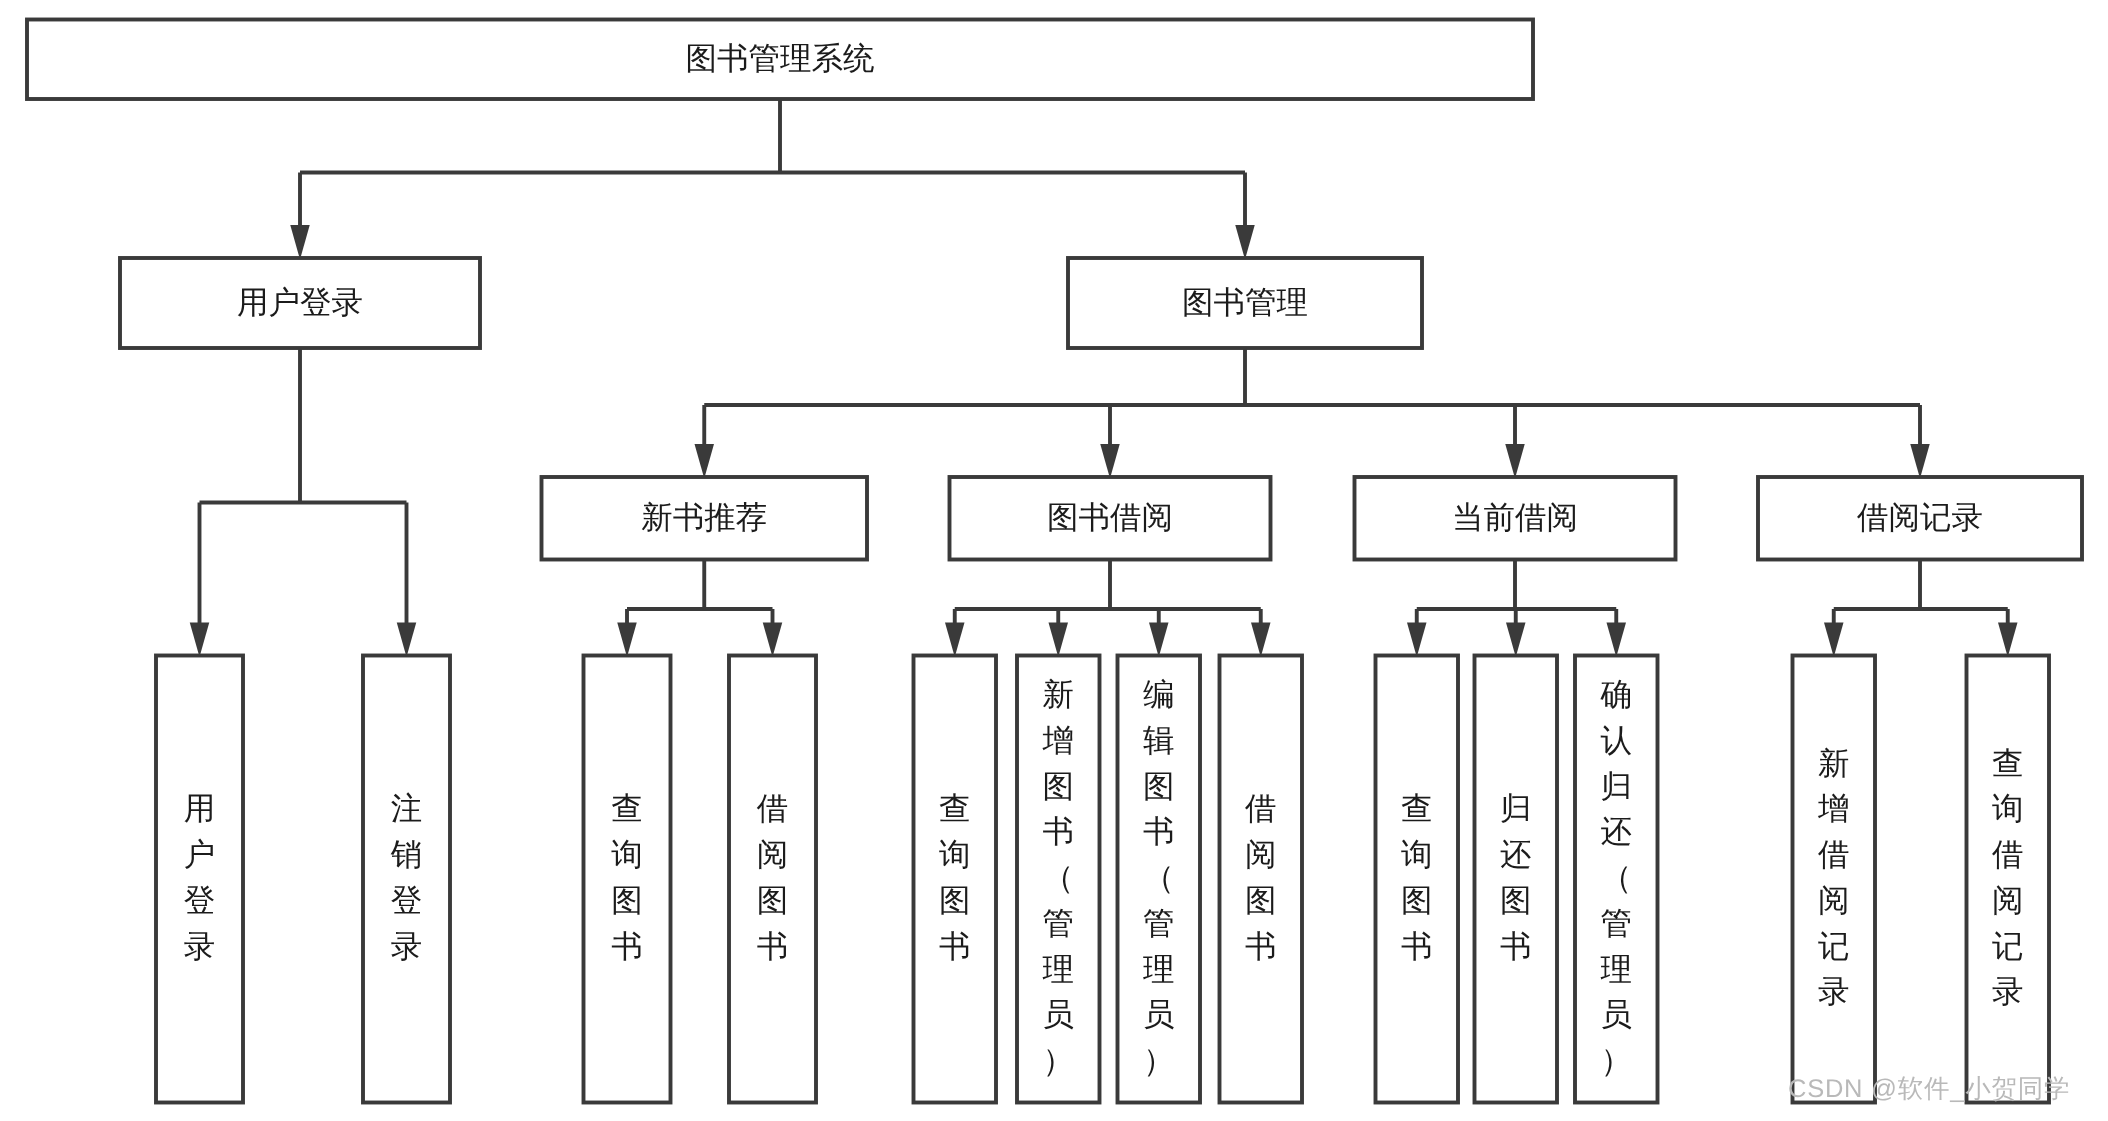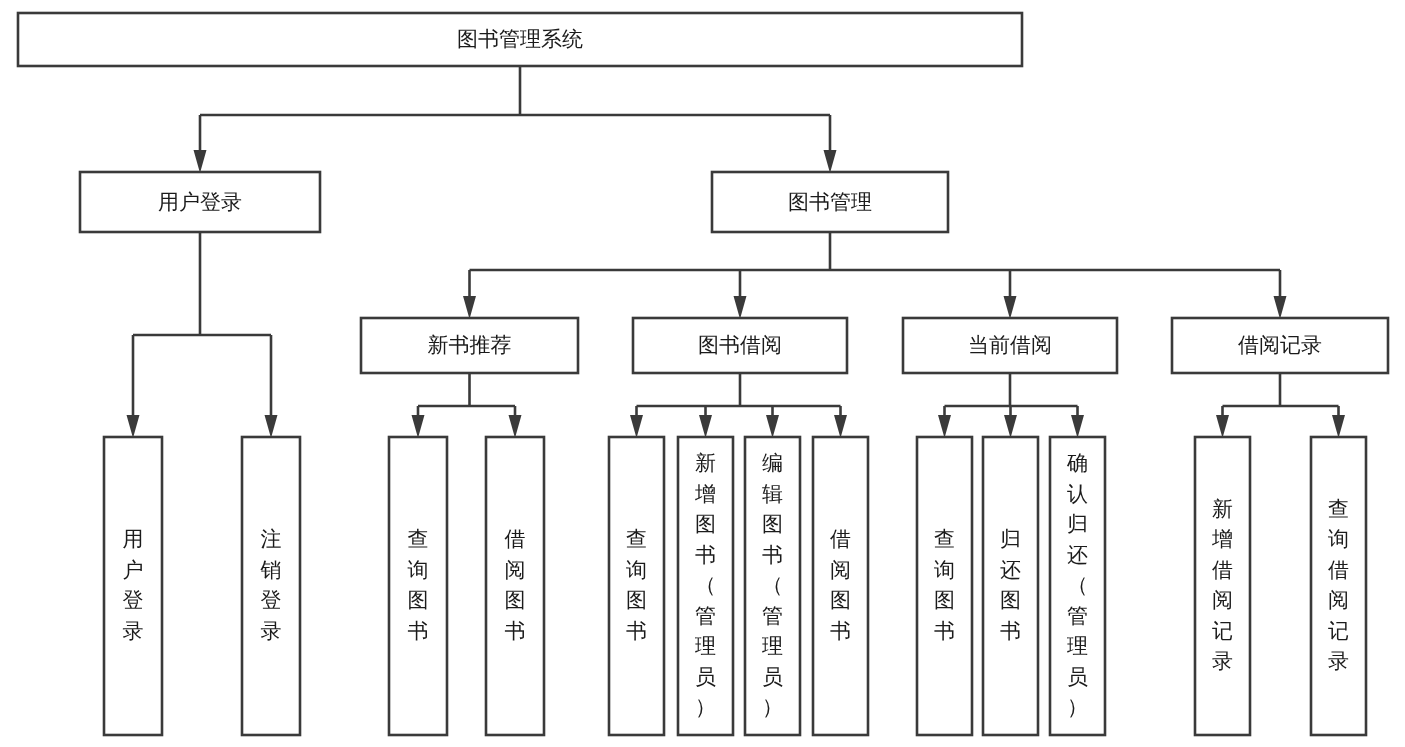--- a/index.html
+++ b/index.html
@@ -214,13 +214,14 @@
         <g>
           <rect class="node-box" x="1195" y="437" width="55" height="298"></rect>
           <text class="node-label-vertical" x="1222.5" y="515.75"><tspan x="1222.5" dy="0">新</tspan><tspan x="1222.5" dy="30.5">增</tspan><tspan x="1222.5" dy="30.5">借</tspan><tspan x="1222.5" dy="30.5">阅</tspan><tspan x="1222.5" dy="30.5">记</tspan><tspan x="1222.5" dy="30.5">录</tspan></text>
         </g>
         <g>
           <rect class="node-box" x="1311" y="437" width="55" height="298"></rect>
           <text class="node-label-vertical" x="1338.5" y="515.75"><tspan x="1338.5" dy="0">查</tspan><tspan x="1338.5" dy="30.5">询</tspan><tspan x="1338.5" dy="30.5">借</tspan><tspan x="1338.5" dy="30.5">阅</tspan><tspan x="1338.5" dy="30.5">记</tspan><tspan x="1338.5" dy="30.5">录</tspan></text>
         </g>
       </g>
   </svg>
+  <div class="watermark" style="left: 1192px; top: 714px;">CSDN @软件_小贺同学</div>
 </div>
 
 </body></html>

